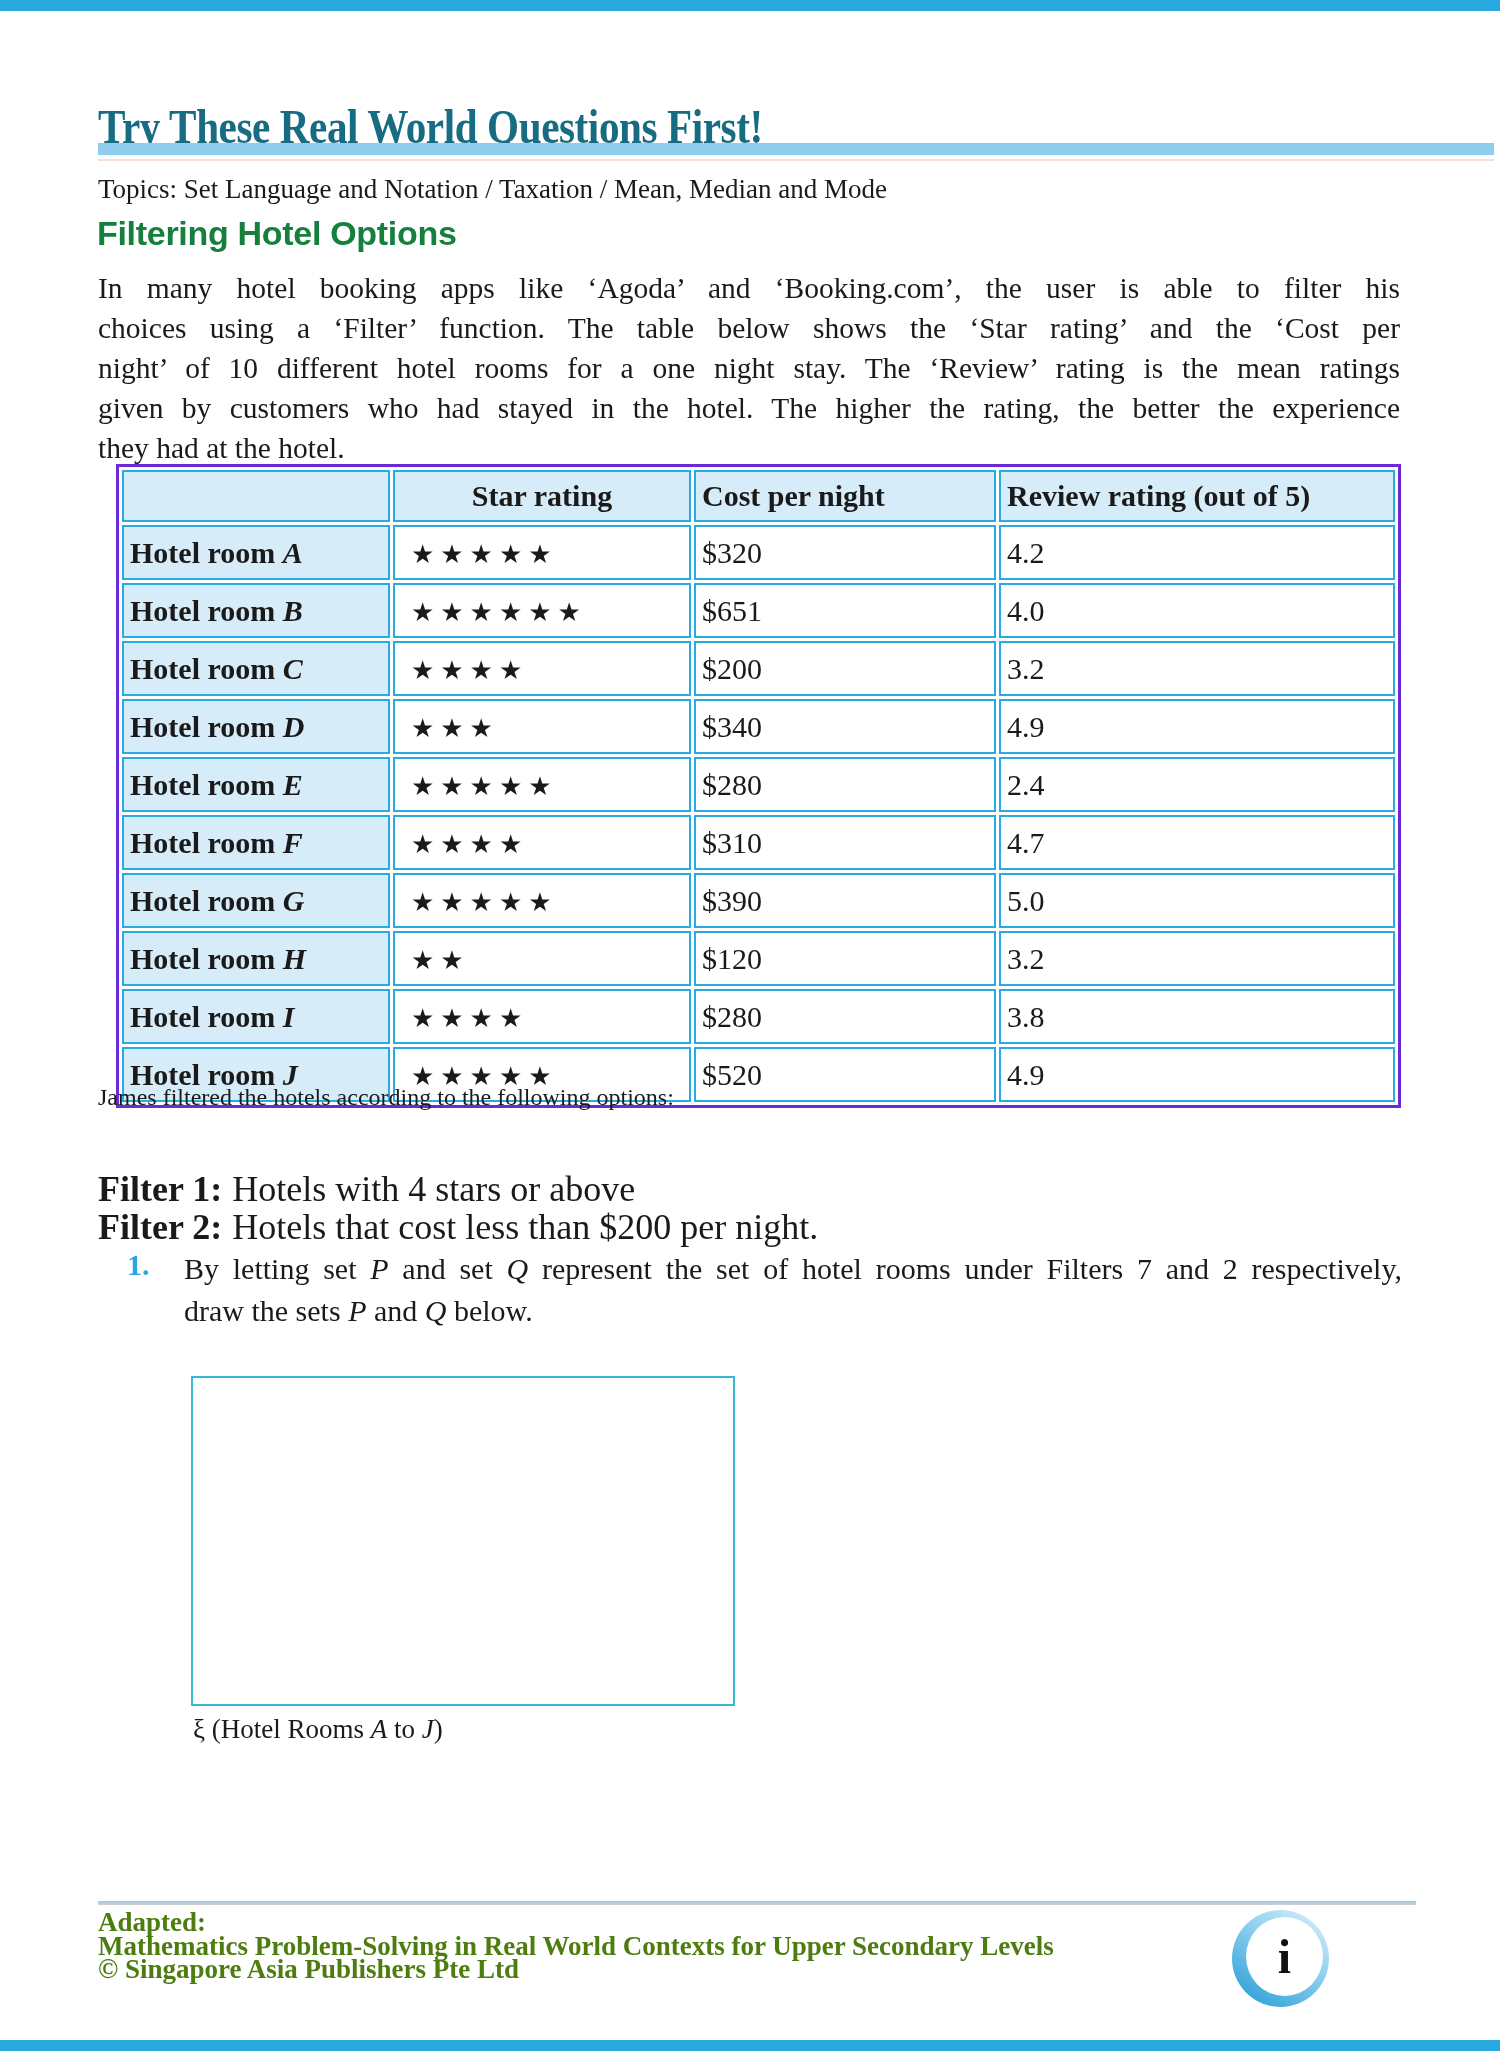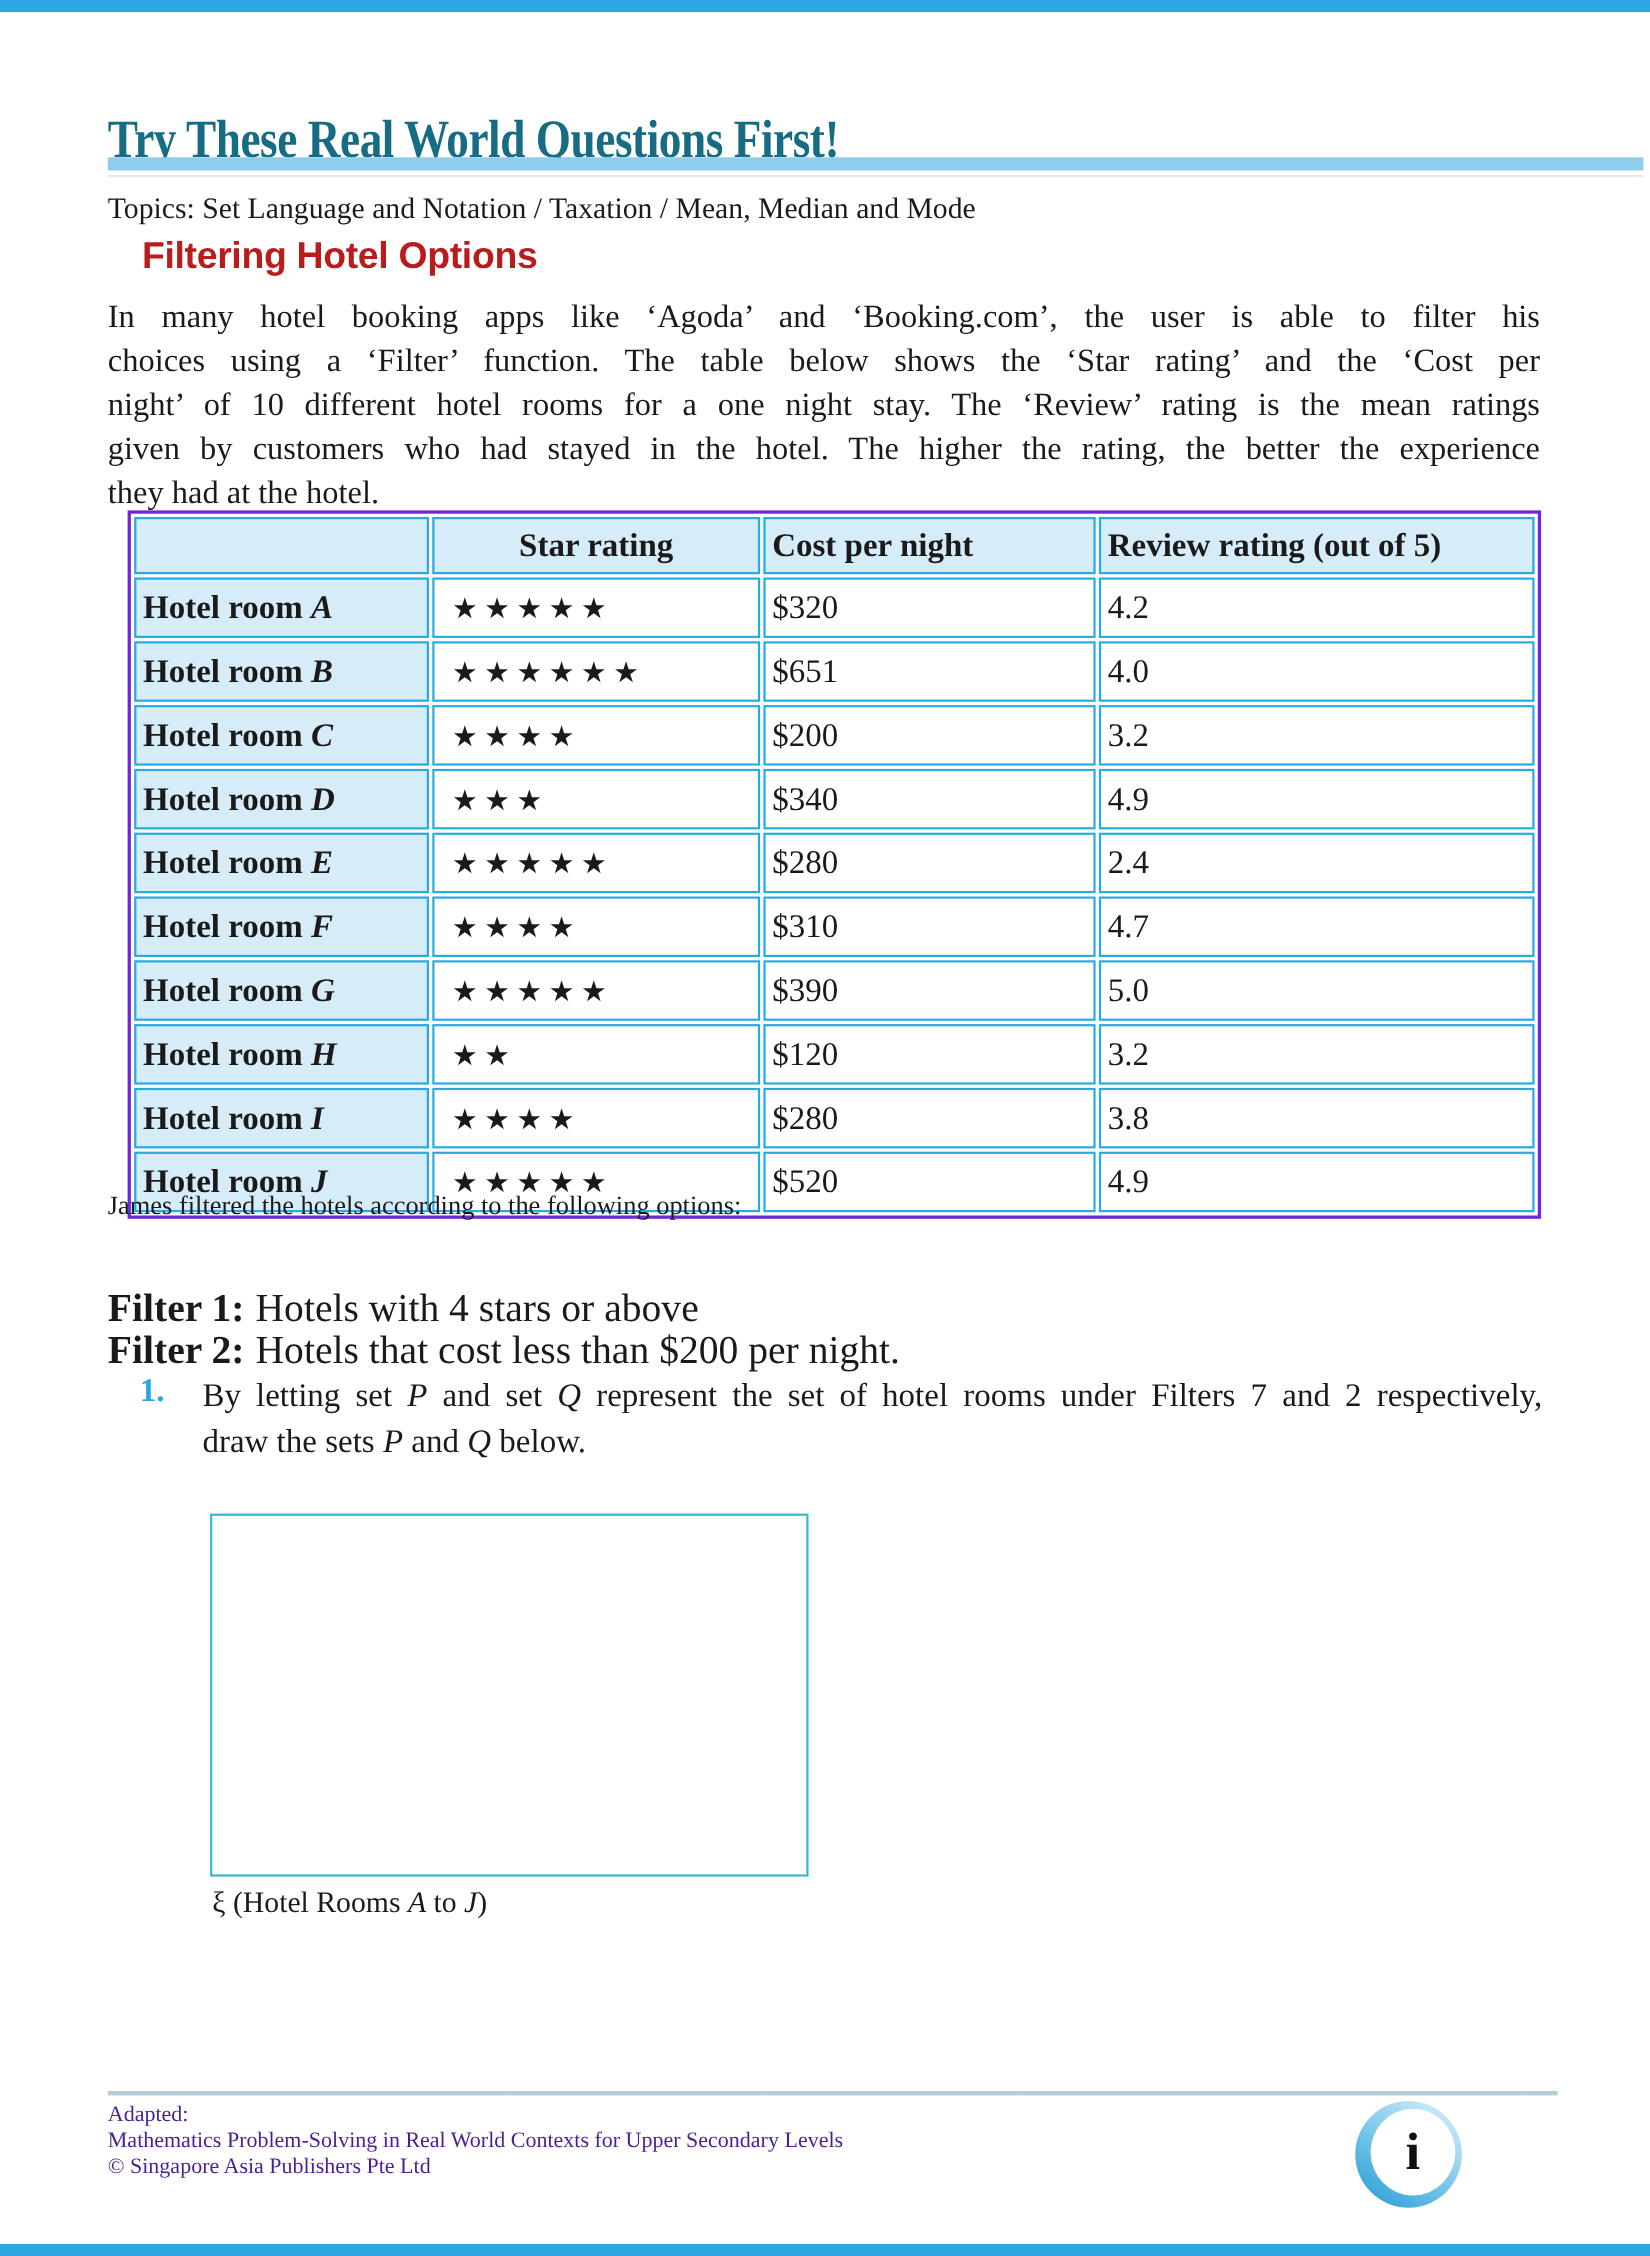--- a/index.html
+++ b/index.html
@@ -12,21 +12,21 @@
   .page-title{
     left:98px;top:98px;font-size:49px;font-weight:700;color:#176c84;
     white-space:nowrap;transform:scaleX(.84);transform-origin:left center;
     letter-spacing:-.5px;
   }
   .title-bar{left:98px;top:143px;width:1396px;height:12px;background:#8ecdeb;}
   .title-bar-shadow{left:98px;top:159px;width:1396px;height:2px;background:#f3e2da;}
   .topics{left:98px;top:174px;font-size:27px;}
   .section-title{
     left:97px;top:214px;font-family:"Liberation Sans",sans-serif;
-    font-size:34px;font-weight:700;color:#b91c1c;letter-spacing:-.3px;margin-left:32px;
+    font-size:34px;font-weight:700;color:#15803d;letter-spacing:-.3px;
   }
   .intro{left:98px;top:268px;width:1302px;font-size:29.5px;}
   .intro .line{height:40px;line-height:40px;text-align:justify;text-align-last:justify;white-space:normal;}
   .intro .line.last{text-align-last:left;}
 
   table.hotels{
     position:absolute;left:116px;top:464px;
     border-collapse:separate;border-spacing:3px;
     border:3px solid #6d28d9;background:#ffffff;
   }
@@ -52,21 +52,21 @@
   .q-num{left:127px;top:1248px;font-size:30px;font-weight:700;color:#29a5e2;}
   .q-text{left:184px;top:1248px;width:1218px;font-size:30px;}
   .q-text .qline{height:42px;line-height:42px;}
   .q-text .qline.justify{text-align:justify;text-align-last:justify;}
 
   .draw-box{left:191px;top:1376px;width:540px;height:326px;border:2px solid #3ab5d2;background:#ffffff;}
   .xi-label{left:193px;top:1714px;font-size:27px;}
 
   .footer-rule{left:98px;top:1901px;width:1318px;height:4px;
     background:linear-gradient(#9dcbe6,#cfcfcf);}
-  .footer-text{left:98px;top:1911px;font-size:20px;line-height:23.5px;color:#4c1d95;}
+  .footer-text{left:98px;top:1911px;font-size:27px;line-height:23.5px;color:#4d7c0f;font-weight:bold;}
 
   .info-badge{
     left:1232px;top:1910px;width:97px;height:97px;border-radius:50%;
     background:linear-gradient(215deg,#e2f3fc 0%,#8fd0ef 42%,#1e9ad4 100%);
   }
   .info-badge .inner{
     position:absolute;top:7px;left:14px;right:6px;bottom:11px;background:#ffffff;border-radius:50%;
     display:flex;align-items:center;justify-content:center;
     font-family:"Liberation Serif",serif;font-weight:700;font-size:48px;color:#111;
   }

